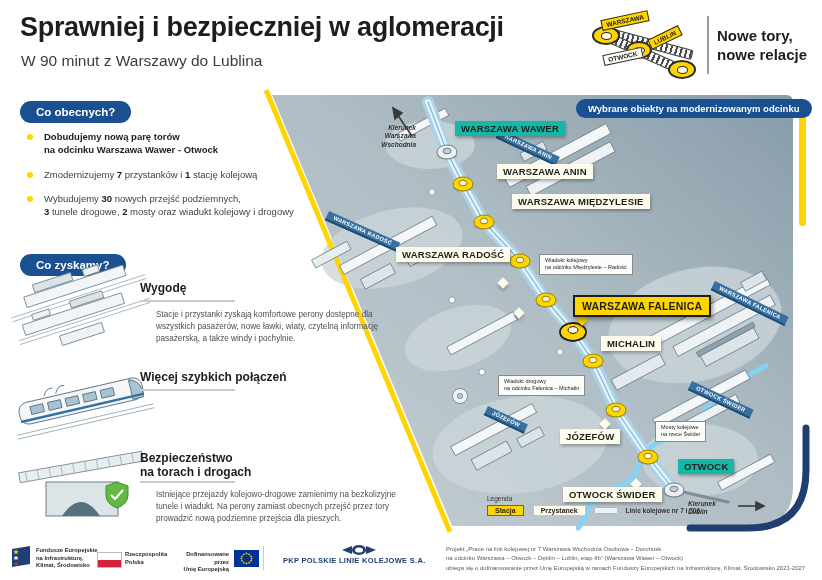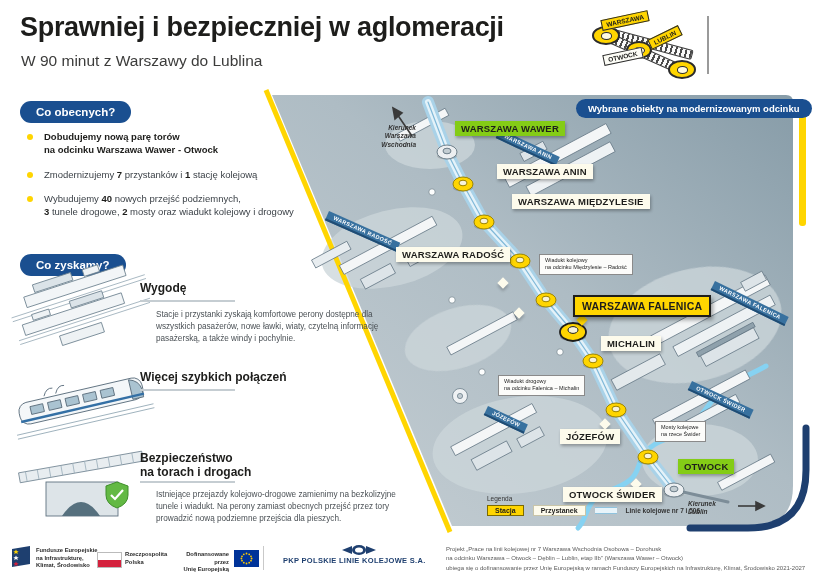--- a/index.html
+++ b/index.html
@@ -31,21 +31,21 @@
   #bullets .b{font-weight:700;color:#1d1d1b;}
 
   
   .benefit-title{position:absolute;font-size:12px;font-weight:700;line-height:1.2;color:#1d1d1b;white-space:pre-line;}
   .benefit-divider{position:absolute;width:95px;height:2px;background:#c5cdd2;}
   .benefit-text{position:absolute;font-size:8.2px;line-height:1.45;color:#4a5055;width:225px;}
 
   
   .tag{position:absolute;font-size:9.5px;font-weight:700;letter-spacing:.2px;color:#1d1d1b;background:#fdfbec;
        padding:2px 6px;white-space:nowrap;box-shadow:1px 2px 3px rgba(0,0,0,.3);z-index:5;}
-  .tag.yellow{background:#84cc16;}
+  .tag.yellow{background:#14b8a6;}
   .tag.hl{background:#ffd500;border:2px solid #1d1d1b;font-size:10.5px;padding:3px 7px;box-shadow:2px 3px 4px rgba(0,0,0,.35);}
   .tail{position:absolute;width:8px;height:8px;background:#fdfbec;transform:rotate(45deg);box-shadow:2px 2px 3px rgba(0,0,0,.2);}
   .psign{position:absolute;background:#38719f;border-bottom:2px solid #1f4c74;color:#fff;font-size:5.5px;font-weight:700;
          letter-spacing:.4px;padding:1px 7px;white-space:nowrap;z-index:4;}
   .anno{position:absolute;background:#fcfcfa;border:1px solid #8a8a8a;font-size:5.5px;line-height:1.35;color:#222;
         padding:2px 5px;white-space:pre-line;z-index:4;}
   .dir{position:absolute;font-size:6.5px;font-style:italic;font-weight:600;line-height:1.3;color:#333;white-space:pre-line;z-index:4;}
 
   
   #legend{left:487px;top:495px;z-index:5;}
@@ -229,27 +229,29 @@
     <div class="hband" style="left:600px;top:38px;width:92px;transform:rotate(15deg);"></div>
     <div class="hband" style="left:602px;top:50px;width:90px;transform:rotate(24deg);"></div>
     <div class="hdisc" style="left:592px;top:26px;width:24px;height:15px;"></div>
     <div class="hdisc" style="left:626px;top:41px;width:22px;height:14px;"></div>
     <div class="hdisc" style="left:668px;top:60px;width:24px;height:15px;"></div>
     <div class="htag" style="left:601px;top:15px;transform:rotate(-12deg);">WARSZAWA</div>
     <div class="htag" style="left:648px;top:32px;transform:rotate(-26deg);">LUBLIN</div>
     <div class="htag white" style="left:603px;top:51px;transform:rotate(-12deg);">OTWOCK</div>
   </div>
   <div class="abs" id="hlogo-divider"></div>
+  <div class="abs pre" id="slogan">Nowe tory,
+nowe relacje</div>
 
   <div class="badge" id="badge-zrobimy" style="left:20px;top:101px;">Co obecnych?</div>
   <ul class="abs" id="bullets">
     <li><span class="b">Dobudujemy nową parę torów
 na odcinku Warszawa Wawer - Otwock</span></li>
     <li><span>Zmodernizujemy </span><span class="b">7</span><span> przystanków i </span><span class="b">1</span><span> stację kolejową</span></li>
-    <li><span>Wybudujemy </span><span class="b">40</span><span> nowych przejść podziemnych,
+    <li><span>Wybudujemy </span><span class="b">30</span><span> nowych przejść podziemnych,
 </span><span class="b">3</span><span> tunele drogowe, </span><span class="b">2</span><span> mosty oraz wiadukt kolejowy i drogowy</span></li>
   </ul>
 
   <div class="badge" id="badge-zyskamy" style="left:20px;top:254px;">Co zyskamy?</div>
 
   <svg class="abs" style="left:10px;top:256px;" width="140" height="92" viewBox="0 0 140 92">
     <g transform="rotate(-18 70 46)" stroke="#6e8290" stroke-width="0.8">
       <path d="M0,40 H140 M0,44 H140 M0,64 H140 M0,68 H140" stroke="#9db0bb" fill="none"></path>
       <rect x="18" y="24" width="104" height="11" fill="#f2f5f7"></rect>
       <rect x="30" y="15" width="40" height="8" fill="#dbe3e8"></rect>

